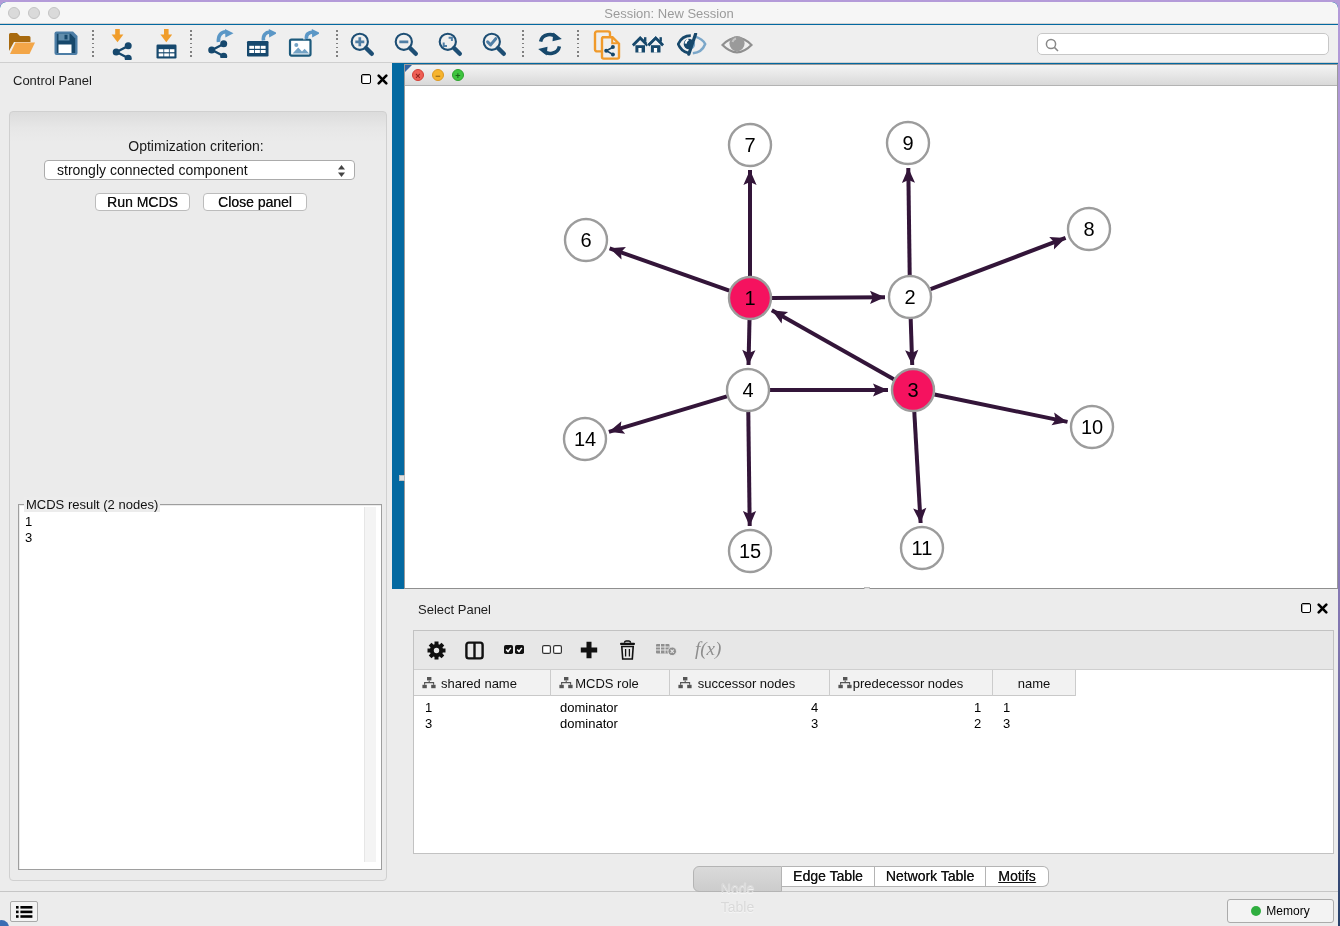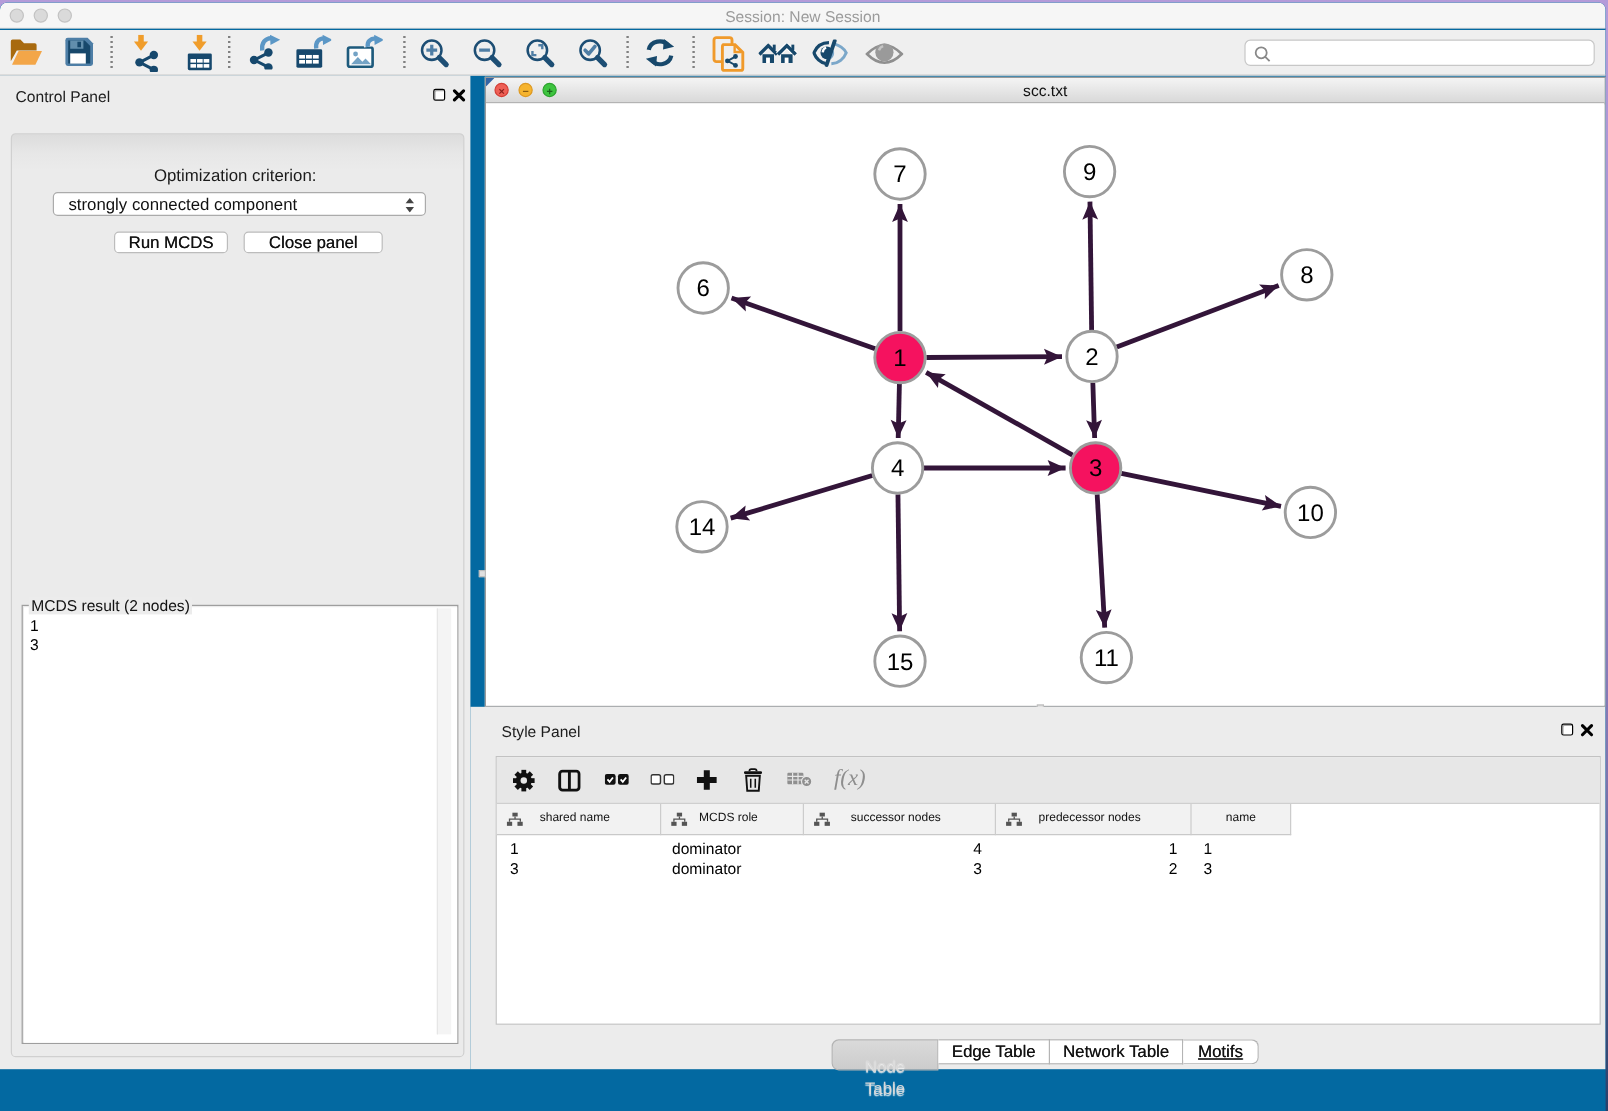--- a/index.html
+++ b/index.html
@@ -42,21 +42,21 @@
 #nettitle{position:absolute;left:0;top:0;width:100%;height:21px;
  background:linear-gradient(#f4f4f4,#d9d9d9);border-bottom:1px solid #b3b3b3;}
 #nettitle .t{position:absolute;top:3px;width:100%;text-align:center;font-size:13px;color:#111;}
 .tli{position:absolute;top:4px;width:12px;height:12px;border-radius:50%;font:bold 9px/12px "Liberation Sans",sans-serif;text-align:center;}
 #netcontent{position:absolute;left:0;top:22px;width:932px;height:501px;background:#fff;overflow:hidden;}
 #tablepanel{position:absolute;left:392px;top:587px;width:946px;height:302px;background:#ececec;}
 #tablepanel .hdr{position:absolute;left:26px;top:13px;font-size:13px;color:#1d1d1d;}
 #ttool{position:absolute;left:21px;top:41px;width:921px;height:224px;background:#fff;border:1px solid #c2c2c2;}
 #ttoolbar{position:absolute;left:0;top:0;width:100%;height:39px;background:#e7e7e7;border-bottom:1px solid #cfcfcf;}
 #thead{position:absolute;left:0;top:39px;height:26px;display:flex;background:#f2f2f2;border-bottom:1px solid #c9c9c9;}
-#thead .col{position:relative;height:26px;border-right:1px solid #cccccc;font-size:10px;color:#111;}
+#thead .col{position:relative;height:26px;border-right:1px solid #cccccc;font-size:13px;color:#111;}
 #thead .col .lbl{position:absolute;left:8px;right:14px;top:6px;text-align:center;}
 .trow{position:absolute;left:0;width:921px;height:16px;font-size:13px;color:#000;}
 .trow span{position:absolute;top:1px;}
 #btabs{position:absolute;left:301px;top:277px;height:21px;display:flex;}
 #btabs .tab{height:21px;background:#fff;border:1px solid #b4b4b4;border-left:none;font-size:14px;color:#111;line-height:19px;padding:0;text-align:center;text-shadow:0.2px 0 0 #333;}
 #btabs .tab.first{border-left:1px solid #b4b4b4;border-radius:6px 0 0 6px;}
 #btabs .tab.last{border-radius:0 6px 6px 0;text-decoration:underline;}
 #btabs .tab.sel{background:linear-gradient(#dadada,#cccccc);color:#d9d9d9;text-shadow:0 1px 1px #f8f8f8;}
 .rgrip{position:absolute;width:6px;height:6px;background:#e0e0e0;border:1px solid #bdbdbd;}
 </style></head><body>
@@ -219,38 +219,53 @@
  </svg>
  <div id="tabpanel"></div>
  <div style="position:absolute;left:4px;top:75px;width:384px;text-align:center;font-size:14px;color:#1a1a1a;">Optimization criterion:</div>
  <div style="position:absolute;left:44px;top:97px;width:311px;height:20px;background:#fff;border:1px solid #ababab;border-radius:4px;font-size:14px;color:#111;line-height:18px;padding-left:12px;">strongly connected component
    <svg style="position:absolute;right:8px;top:4px" width="9" height="12" viewBox="0 0 9 12">
     <path d="M4.5 0 L8 4.4 H1 Z" fill="#444"></path>
     <path d="M4.5 12 L8 7.6 H1 Z" fill="#444"></path>
    </svg>
  </div>
  <div class="cbtn" style="left:95px;top:130px;width:95px;height:18px;line-height:16px;">Run MCDS</div>
- <div class="cbtn" style="left:203px;top:130px;width:116px;height:18px;line-height:16px;">Close panel</div>
+ <div class="cbtn" style="left:203px;top:130px;width:104px;height:18px;line-height:16px;">Close panel</div>
  <div id="fieldset">
   <div class="ta">
    <div style="padding:8px 0 0 5px;font-size:13px;line-height:16px;color:#000;">1<br>3</div>
    <div class="scroll"></div>
   </div>
   <div class="legend">MCDS result (2 nodes)</div>
  </div>
+</div>
+<div id="statusbar">
+ <div id="listbtn">
+  <svg style="position:absolute;left:5px;top:4px" width="17" height="12" viewBox="0 0 17 12">
+   <g fill="#000">
+    <rect x="0" y="0" width="2.6" height="2.6"></rect>
+            <rect x="4.4" y="0" width="12" height="2.6"></rect>
+    <rect x="0" y="4.6" width="2.6" height="2.6"></rect>
+            <rect x="4.4" y="4.6" width="12" height="2.6"></rect>
+    <rect x="0" y="9.2" width="2.6" height="2.6"></rect>
+            <rect x="4.4" y="9.2" width="12" height="2.6"></rect>
+   </g>
+  </svg>
+ </div>
+ <div id="membtn"><span style="display:inline-block;width:10px;height:10px;border-radius:50%;background:#2fae3f;vertical-align:-1px;margin-right:5px;"></span>Memory</div>
+ <div style="position:absolute;left:-6px;bottom:-9px;width:15px;height:15px;border-radius:50%;background:#3a6db3;"></div>
 </div>
 <div id="netframe">
  <svg style="position:absolute;left:0;top:0;z-index:3" width="7" height="7" viewBox="0 0 7 7">
         <path d="M0 0 H7 L0 7 Z" fill="#3465a4"></path>
       </svg>
  <div id="nettitle">
   <div class="tli" style="left:7px;background:#ee5f55;border:1px solid #d33e35;color:#8a1f1a;">×</div>
   <div class="tli" style="left:27px;background:#f6b42e;border:1px solid #dd9922;color:#8a5d11;">−</div>
   <div class="tli" style="left:47px;background:#3ec43f;border:1px solid #2da32e;color:#1c641c;">+</div>
-  <div class="t">scc.txt</div>
  </div>
  <div id="netcontent">
 <svg id="graph" width="933" height="502" viewBox="0 0 933 502">
 <defs>
             <marker id="arw" markerUnits="userSpaceOnUse" markerWidth="17" markerHeight="14" viewBox="0 0 17 14" refX="16" refY="7" orient="auto">
               <path d="M16,7 L1,13.6 L3.9,7 L1,0.4 Z" fill="#331539"></path>
             </marker>
           </defs>
 <line x1="345.0" y1="189.0" x2="345.0" y2="83.0" stroke="#331539" stroke-width="4" marker-end="url(#arw)"></line>
 <line x1="324.3" y1="203.7" x2="204.6" y2="161.3" stroke="#331539" stroke-width="4" marker-end="url(#arw)"></line>
@@ -288,21 +303,21 @@
 <text x="687" y="347" font-size="20" fill="#000" text-anchor="middle">10</text>
 <text x="517" y="468" font-size="20" fill="#000" text-anchor="middle">11</text>
 <text x="180" y="359" font-size="20" fill="#000" text-anchor="middle">14</text>
 <text x="345" y="471" font-size="20" fill="#000" text-anchor="middle">15</text>
 </svg>
  </div>
 </div>
 <div class="rgrip" style="left:399px;top:473px;"></div>
 <div class="rgrip" style="left:864px;top:585px;"></div>
 <div id="tablepanel">
- <div class="hdr">Style Panel</div>
+ <div class="hdr">Select Panel</div>
  <div class="sqico" style="left:909px;top:14px;"></div>
  <svg style="position:absolute;left:925px;top:14px" width="11" height="11" viewBox="0 0 11 11">
   <path d="M1.7 1.7 L9.3 9.3 M9.3 1.7 L1.7 9.3" stroke="#000" stroke-width="2.6" stroke-linecap="round"></path>
  </svg>
  <div id="ttool">
   <div id="ttoolbar">
    <svg style="position:absolute;left:13px;top:10px" width="19" height="19" viewBox="0 0 19 19">
     <g fill="#111" transform="translate(9.5,9.5)">
      <g>
                 <rect x="-2" y="-9" width="4" height="4"></rect>

